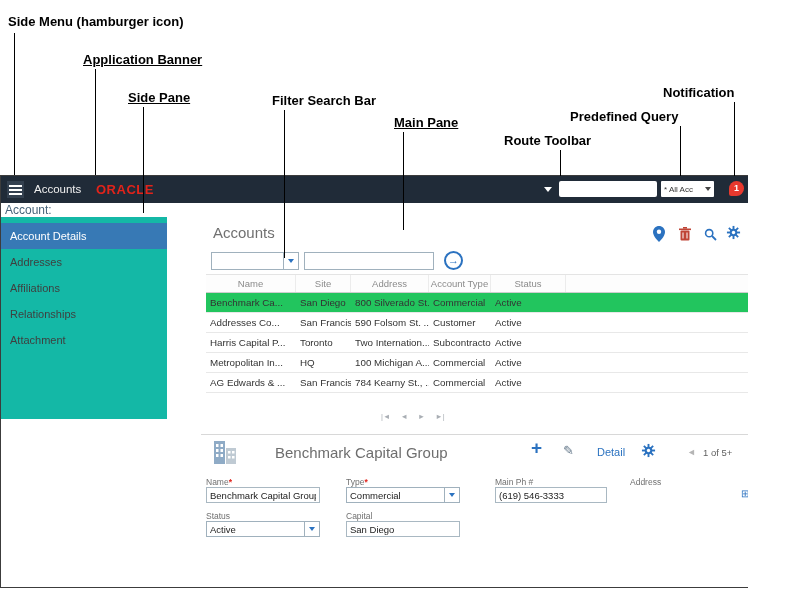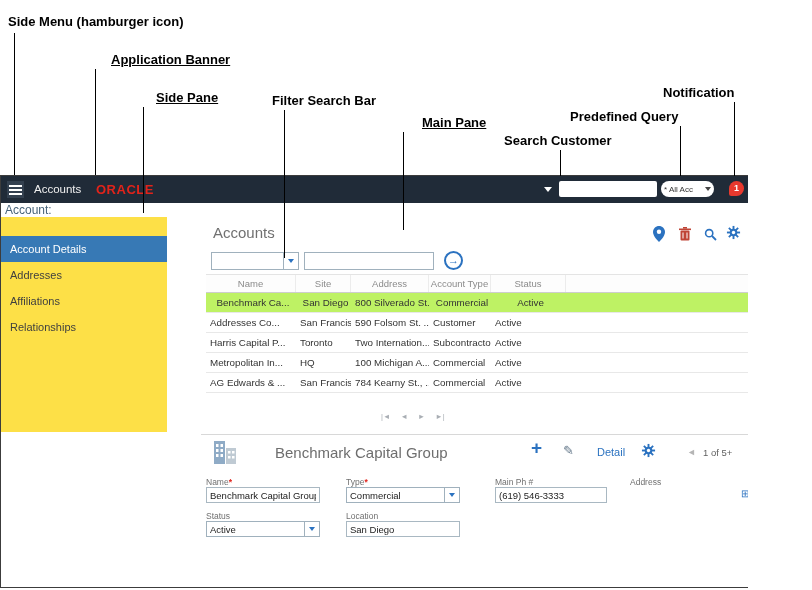--- a/index.html
+++ b/index.html
@@ -1,45 +1,45 @@
 <!DOCTYPE html>
 <html><head>
 <meta charset="utf-8">
 <style>
   html,body{margin:0;padding:0;background:#fff;}
   .root{position:relative;width:748px;height:590px;background:#fff;overflow:hidden;
         font-family:"Liberation Sans",sans-serif;}
   
   .ann-label{position:absolute;font-size:13px;font-weight:bold;color:#000;white-space:nowrap;z-index:12;}
-  .ann-label.u{text-decoration:underline;margin-left:28px;}
+  .ann-label.u{text-decoration:underline;}
   .leader{position:absolute;width:1px;background:#000;z-index:11;}
   
   .frame{position:absolute;left:0;top:175px;width:810px;height:411px;border:1px solid #3c3c3c;background:#fff;}
   
   .banner{position:absolute;left:0;top:0;width:100%;height:27px;background:#202b38;}
   .hamburger{position:absolute;left:6px;top:5px;width:17px;height:17px;background:#33404f;
              display:flex;flex-direction:column;justify-content:center;gap:2px;padding:0 2px;box-sizing:border-box;cursor:pointer;}
   .hamburger i{display:block;height:2px;background:#fff;}
   .app-title{position:absolute;left:33px;top:0;height:27px;line-height:27px;color:#f0f0f0;font-size:11.5px;}
   .oracle{position:absolute;left:95px;top:0;height:27px;line-height:27px;color:#e2231a;font-size:13px;font-weight:bold;letter-spacing:.5px;}
   .banner-caret{position:absolute;left:543px;top:11px;width:0;height:0;
                 border-left:4px solid transparent;border-right:4px solid transparent;border-top:5px solid #fff;cursor:pointer;}
   .banner-search{position:absolute;left:558px;top:5px;width:98px;height:16px;border:none;border-radius:2px;
                  background:#fff;font-size:9px;padding:0 4px;box-sizing:border-box;font-family:inherit;}
-  .pdq{position:absolute;left:660px;top:5px;width:53px;height:16px;background:#fff;border-radius:8px;
+  .pdq{position:absolute;left:660px;top:5px;width:53px;height:16px;background:#fff;border-radius:1px;
        display:flex;align-items:center;justify-content:space-between;padding:0 3px;box-sizing:border-box;cursor:pointer;}
   .pdq-text{font-size:8px;color:#333;white-space:nowrap;overflow:hidden;}
   .pdq-caret{width:0;height:0;border-left:3px solid transparent;border-right:3px solid transparent;border-top:4px solid #444;}
   .notif{position:absolute;left:728px;top:5px;width:15px;height:15px;background:#e8392e;border-radius:50% 50% 50% 15%;
          color:#fff;font-size:9px;font-weight:bold;text-align:center;line-height:15px;cursor:pointer;}
   .user{position:absolute;left:777px;top:5px;width:16px;height:16px;cursor:pointer;}
   
   .crumb{position:absolute;left:4px;top:27px;height:14px;line-height:14px;font-size:12px;color:#47637a;}
   
-  .sidebar{position:absolute;left:0;top:41px;width:166px;height:196px;background:#fde047;padding-top:19px;box-sizing:content-box;}
+  .sidebar{position:absolute;left:0;top:41px;width:166px;height:196px;background:#14b8a6;padding-top:6px;box-sizing:content-box;}
   .side-item{height:26px;line-height:26px;padding-left:9px;font-size:11px;color:#3f3f3f;cursor:pointer;}
   .side-item.selected{background:#3779b5;color:#fff;}
   
   .list-applet{position:absolute;left:200px;top:44px;width:596px;height:214px;border-bottom:1px solid #d8d8d8;}
   .applet-title{position:absolute;left:12px;top:4px;font-size:15px;color:#707070;}
   .rec-count{position:absolute;font-size:9.5px;color:#5f5f5f;white-space:nowrap;}
   .ico{position:absolute;cursor:pointer;}
   .filt-select{position:absolute;left:10px;top:32px;width:88px;height:18px;}
   .filt-input{position:absolute;left:103px;top:32px;width:130px;height:18px;border:1px solid #a0b1bd;
               font-size:9.5px;padding:0 3px;box-sizing:border-box;font-family:inherit;}
@@ -47,21 +47,21 @@
           box-sizing:border-box;color:#2b72c0;font-size:11px;font-weight:bold;text-align:center;line-height:14px;cursor:pointer;}
   .sel{display:flex;align-items:stretch;background:#fff;border:1px solid #a0b1bd;box-sizing:border-box;cursor:pointer;}
   .sel .val{flex:1;font-size:9.5px;color:#222;padding-left:3px;display:flex;align-items:center;overflow:hidden;white-space:nowrap;}
   .sel .dd{width:14px;border-left:1px solid #a0b1bd;display:flex;align-items:center;justify-content:center;}
   .sel .dd b{width:0;height:0;border-left:3.5px solid transparent;border-right:3.5px solid transparent;border-top:4.5px solid #2b72c0;}
   .tbl{position:absolute;left:5px;top:54px;width:590px;}
   .thead{display:flex;height:17px;line-height:17px;font-size:9.5px;color:#8b8b8b;background:#fdfdfd;
          border-top:1px solid #e4e4e4;border-bottom:1px solid #cecece;}
   .th{text-align:center;border-right:1px solid #ececec;box-sizing:border-box;overflow:hidden;white-space:nowrap;cursor:pointer;}
   .trow{display:flex;height:19px;line-height:19px;font-size:9.8px;color:#333;border-bottom:1px solid #e8e8e8;cursor:pointer;}
-  .trow.selrow{background:#bef264;text-align:center;}
+  .trow.selrow{background:#22c55e;}
   .td{padding-left:4px;box-sizing:border-box;overflow:hidden;white-space:nowrap;}
   .c0{width:90px}.c1{width:55px}.c2{width:78px}.c3{width:62px}.c4{width:75px}.c5{width:226px}
   .pager{position:absolute;left:180px;top:192px;display:flex;gap:10px;color:#a9aeb4;font-size:7.5px;}
   .pager span{cursor:pointer;}
   
   .detail-applet{position:absolute;left:200px;top:261px;width:596px;height:150px;}
   .d-title{position:absolute;left:74px;top:7px;font-size:15px;color:#6e6e6e;}
   .d-plus{position:absolute;left:330px;top:0px;font-size:19px;font-weight:bold;color:#2b72c0;cursor:pointer;}
   .d-pencil{position:absolute;left:362px;top:6px;font-size:13px;color:#64788a;cursor:pointer;}
   .d-link{position:absolute;left:396px;top:9px;font-size:11px;color:#2b72c0;cursor:pointer;}
@@ -78,21 +78,21 @@
 <body>
 
 <div class="root">
 
   <div class="ann-label" style="left:8px;top:14px">Side Menu (hamburger icon)</div>
   <div class="ann-label" style="left:751px;top:14px">Settings</div>
   <div class="ann-label u" style="left:83px;top:52px">Application Banner</div>
   <div class="ann-label u" style="left:128px;top:90px">Side Pane</div>
   <div class="ann-label" style="left:272px;top:93px">Filter Search Bar</div>
   <div class="ann-label u" style="left:394px;top:115px">Main Pane</div>
-  <div class="ann-label" style="left:504px;top:133px">Search Customer</div>
+  <div class="ann-label" style="left:504px;top:133px">Route Toolbar</div>
   <div class="ann-label" style="left:570px;top:109px">Predefined Query</div>
   <div class="ann-label" style="left:663px;top:85px">Notification</div>
 
   <div class="leader" style="left:14px;top:33px;height:142px"></div>
   <div class="leader" style="left:787px;top:33px;height:142px"></div>
   <div class="leader" style="left:95px;top:69px;height:106px"></div>
   <div class="leader" style="left:143px;top:107px;height:106px"></div>
   <div class="leader" style="left:284px;top:110px;height:148px"></div>
   <div class="leader" style="left:403px;top:132px;height:98px"></div>
   <div class="leader" style="left:560px;top:150px;height:26px"></div>
@@ -126,20 +126,21 @@
       </div>
     </div>
 
     <div class="crumb">Account:</div>
 
     <div class="sidebar">
       <div class="side-item selected">Account Details</div>
       <div class="side-item">Addresses</div>
       <div class="side-item">Affiliations</div>
       <div class="side-item">Relationships</div>
+      <div class="side-item">Attachment</div>
     </div>
 
     <div class="list-applet">
       <div class="applet-title">Accounts</div>
 
       <span class="ico" style="left:452px;top:6px">
         <svg width="12" height="16" viewBox="0 0 12 16">
             <path d="M6 0 C2.7 0 0 2.7 0 6 c0 4.5 6 10 6 10 s6 -5.5 6 -10 C12 2.7 9.3 0 6 0 z" fill="#2b72c0"></path>
             <circle cx="6" cy="5.8" r="2.2" fill="#fff"></circle>
           </svg>
@@ -290,21 +291,21 @@
       <div class="sel f-select" style="left:145px;top:50px;width:114px">
         <span class="val">Commercial</span>
         <span class="dd">
             <b></b>
           </span>
       </div>
       <input class="f-input" style="left: 294px; top: 50px; width: 112px;" value="(619) 546-3333">
       <span class="pick-ico" style="left:540px;top:52px">⊞</span>
 
       <div class="f-label" style="left:5px;top:74px">Status</div>
-      <div class="f-label" style="left:145px;top:74px">Location</div>
+      <div class="f-label" style="left:145px;top:74px">Capital</div>
 
       <div class="sel f-select" style="left:5px;top:84px;width:114px">
         <span class="val">Active</span>
         <span class="dd">
             <b></b>
           </span>
       </div>
       <input class="f-input" style="left: 145px; top: 84px; width: 114px;" value="San Diego">
     </div>
 

